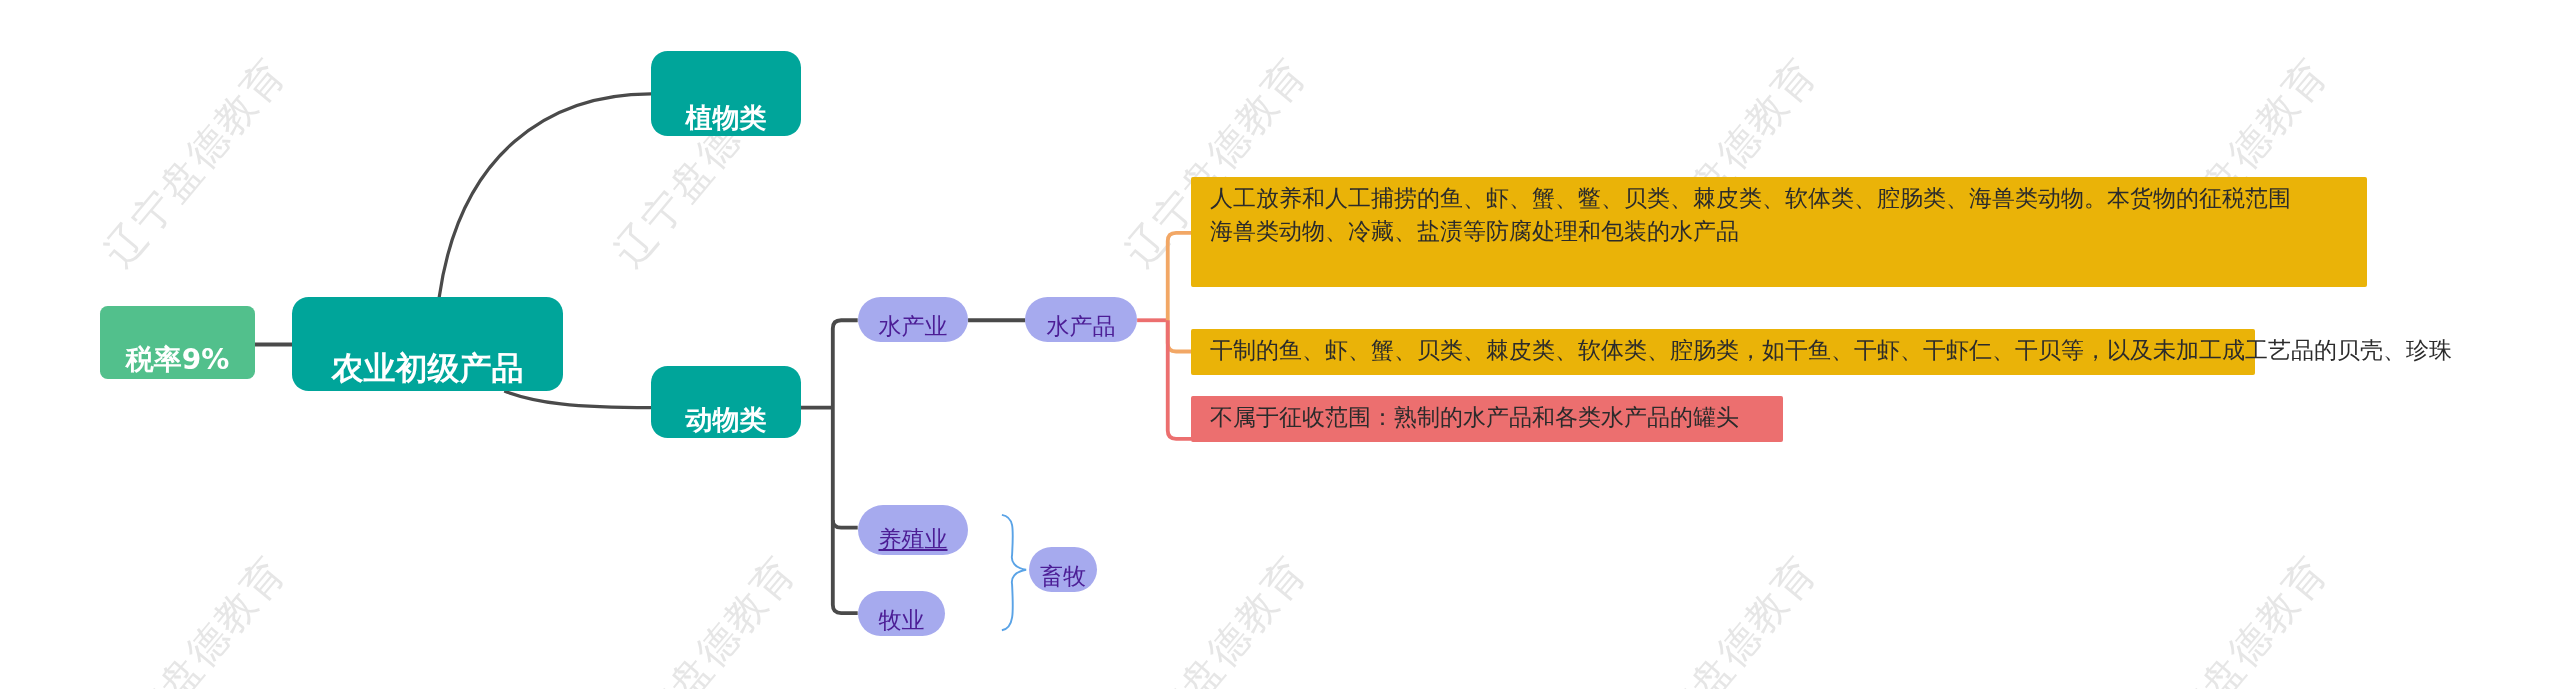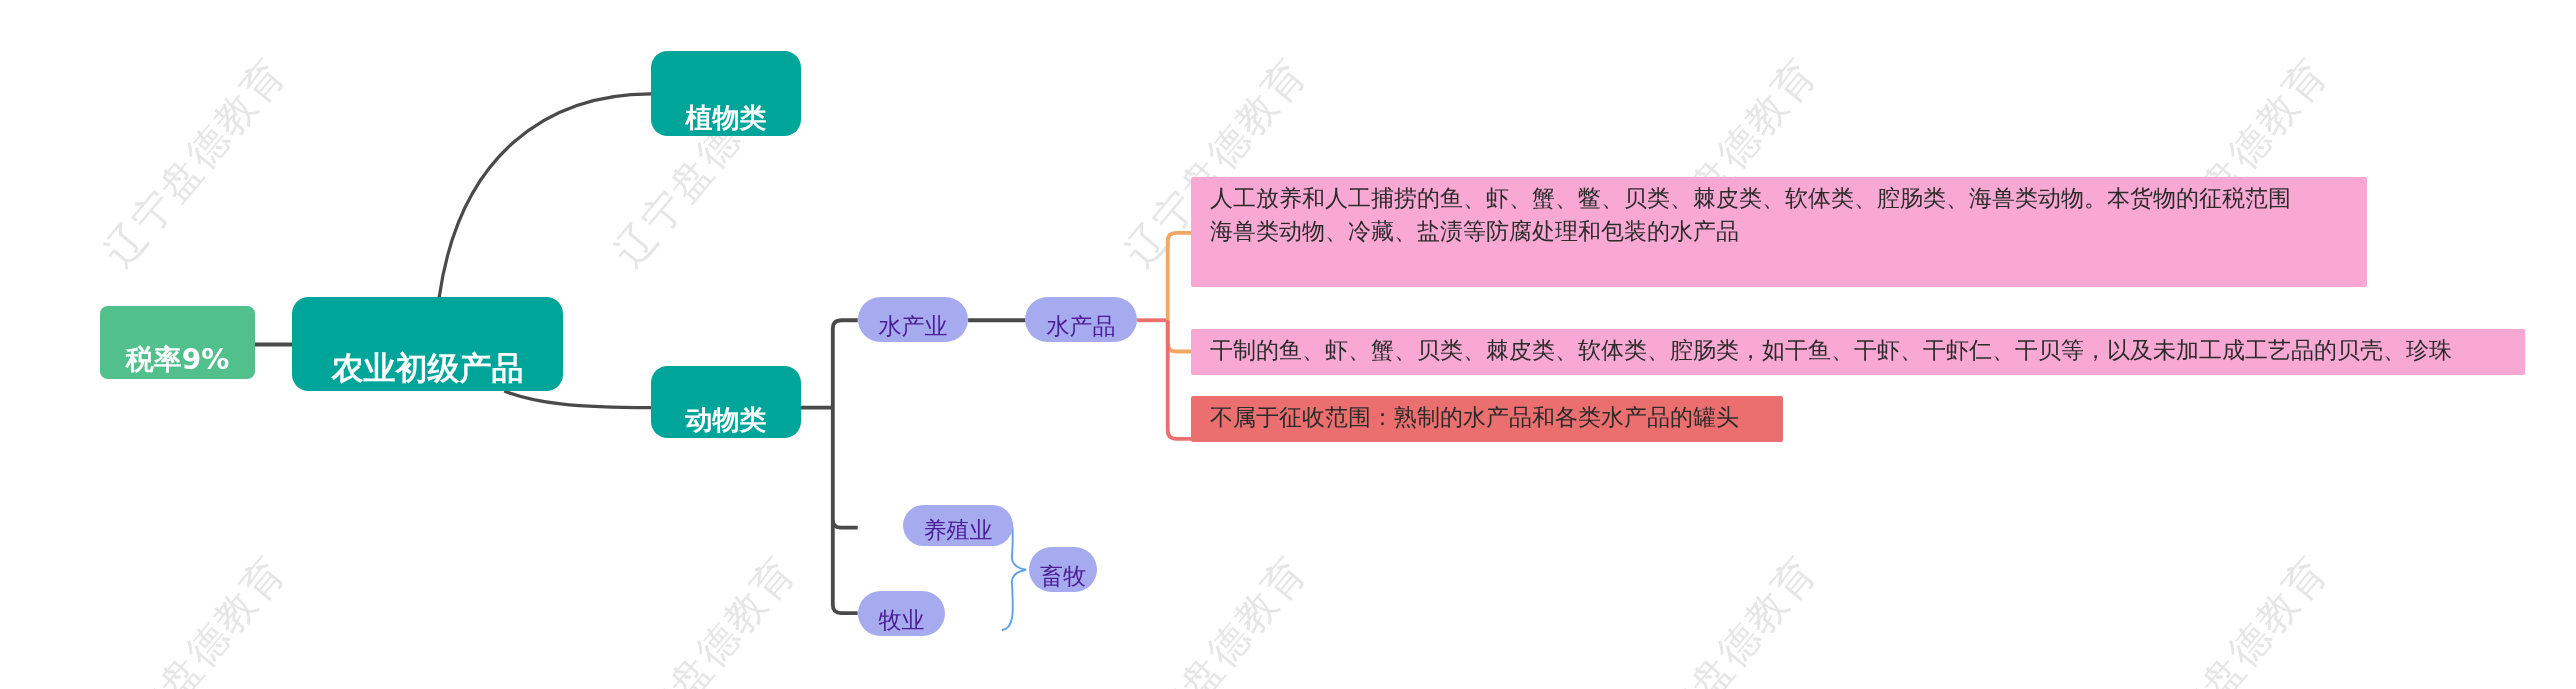--- a/index.html
+++ b/index.html
@@ -9,21 +9,21 @@
         transform-origin:left bottom; white-space:nowrap; letter-spacing:2.6px; user-select:none; }
   svg.links { position:absolute; left:0; top:0; }
   .node { position:absolute; display:flex; align-items:flex-end; justify-content:center;
           box-sizing:border-box; white-space:nowrap; }
   .root { background:#00a59a; color:#fff; border-radius:16.6px; font-size:32px; font-weight:bold; }
   .tax  { background:#52c08c; color:#fff; border-radius:7.7px; font-size:28px; font-weight:bold;margin-left:48px; }
   .main { background:#00a59a; color:#fff; border-radius:16.6px; font-size:27px; font-weight:bold; }
   .sub  { background:#a6aaee; color:#4c1d95; border-radius:25.5px; font-size:23px; }
   .detail { position:absolute; box-sizing:border-box; color:#2b2b2b; font-size:23px;
             line-height:33px; padding:5.1px 19px; border-radius:1.9px; }
-  .peach { background:#f9a8d4; }
+  .peach { background:#eab308; }
   .red { background:#ec6f6f; }
   .detail .line { display:block; white-space:nowrap; }
 </style>
 </head>
 <body>
 
 <div class="wm" style="left:134px;top:223px;">辽宁盘德教育</div>
 <div class="wm" style="left:644px;top:223px;">辽宁盘德教育</div>
 <div class="wm" style="left:1155px;top:223px;">辽宁盘德教育</div>
 <div class="wm" style="left:1665px;top:223px;">辽宁盘德教育</div>
@@ -73,37 +73,37 @@
 </div>
 
 <div class="node sub" style="left:858px;top:297px;width:110px;height:45px;">
   <span>水产业</span>
 </div>
 
 <div class="node sub" style="left:1025px;top:297px;width:112px;height:45px;">
   <span>水产品</span>
 </div>
 
-<div class="node sub" style="left:903px;top:505px;width:110px;height:41px;">
+<div class="node sub" style="left:858px;top:505px;width:110px;height:50px;text-decoration:underline;">
   <span>养殖业</span>
 </div>
 
 <div class="node sub" style="left:858px;top:591px;width:87px;height:45px;">
   <span>牧业</span>
 </div>
 
 <div class="node sub" style="left:1029px;top:547px;width:68px;height:45px;">
   <span>畜牧</span>
 </div>
 
 <div class="detail peach" style="left:1191px;top:177px;width:1176px;height:110px;">
   <span class="line">人工放养和人工捕捞的鱼、虾、蟹、鳖、贝类、棘皮类、软体类、腔肠类、海兽类动物。本货物的征税范围</span>
   <span class="line">海兽类动物、冷藏、盐渍等防腐处理和包装的水产品</span>
 </div>
 
-<div class="detail peach" style="left:1191px;top:329px;width:1334px;height:46px;">
+<div class="detail peach" style="left:1191px;top:329px;width:1064px;height:46px;">
   <span class="line">干制的鱼、虾、蟹、贝类、棘皮类、软体类、腔肠类，如干鱼、干虾、干虾仁、干贝等，以及未加工成工艺品的贝壳、珍珠</span>
 </div>
 
 <div class="detail red" style="left:1191px;top:396px;width:592px;height:46px;">
   <span class="line">不属于征收范围：熟制的水产品和各类水产品的罐头</span>
 </div>
 
 
 </body></html>

